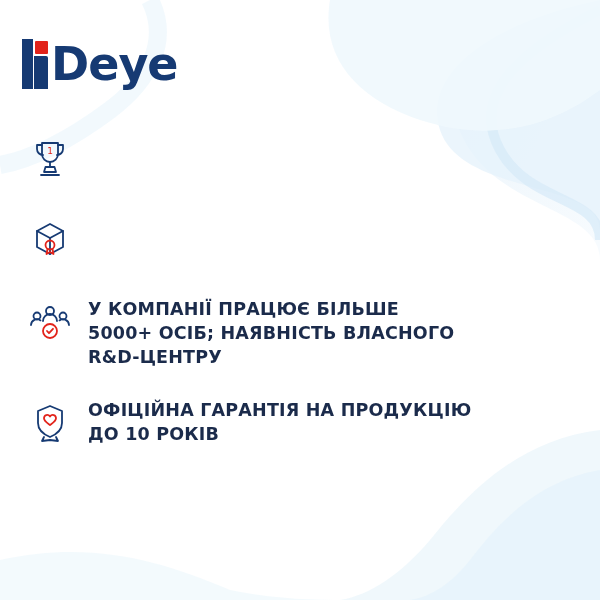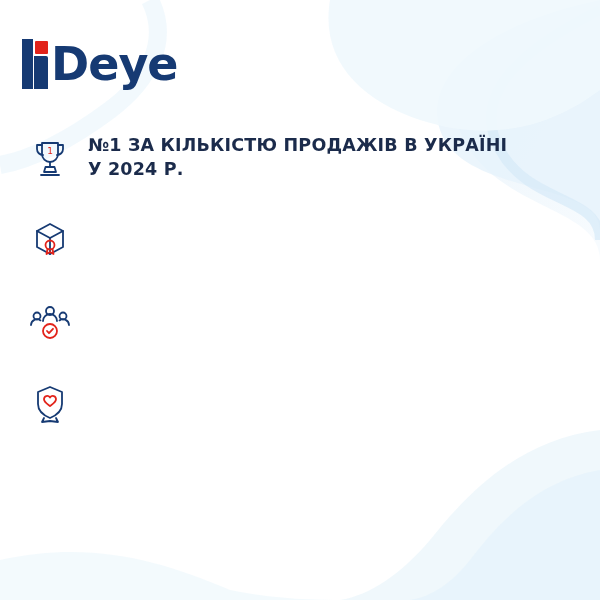--- a/index.html
+++ b/index.html
@@ -156,22 +156,20 @@
         <svg width="48" height="48" viewBox="0 0 48 48" fill="none" stroke="#163a73" stroke-width="1.8" stroke-linecap="round" stroke-linejoin="round">
           <path d="M16 9 H32 V20 a8 8 0 0 1 -16 0 Z"></path>
           <path d="M16 11 H11 v4 a6 6 0 0 0 6 6"></path>
           <path d="M32 11 h5 v4 a6 6 0 0 1 -6 6"></path>
           <path d="M24 28 v5"></path>
           <path d="M18 38 h12 l-1.5 -5 h-9 Z"></path>
           <path d="M15 41 h18"></path>
           <text x="24" y="20" font-family="DejaVu Sans, sans-serif" font-size="9" fill="#e2231a" stroke="none" text-anchor="middle">1</text>
         </svg>
       </div>
-      <div class="feature-text">№1 ЗА КІЛЬКІСТЮ ПРОДАЖІВ В УКРАЇНІ
-У 2024 Р.</div>
     </div>
 
     <div class="feature">
       <div class="feature-icon">
         <svg width="48" height="48" viewBox="0 0 48 48" fill="none" stroke="#163a73" stroke-width="1.8" stroke-linecap="round" stroke-linejoin="round">
           <path d="M24 8 L37 15 V31 L24 38 L11 31 V15 Z"></path>
           <path d="M11 15 L24 22 L37 15"></path>
           <path d="M24 22 V38"></path>
           <circle cx="24" cy="29" r="4.5" stroke="#e2231a"></circle>
           <path d="M21.5 33 L20.5 38 L24 36 L27.5 38 L26.5 33" stroke="#e2231a"></path>
@@ -185,26 +183,31 @@
           <circle cx="24" cy="13" r="4"></circle>
           <path d="M17 23 a7 7 0 0 1 14 0"></path>
           <circle cx="11" cy="18" r="3.5"></circle>
           <path d="M5 27 a6 6 0 0 1 9.5 -4.6"></path>
           <circle cx="37" cy="18" r="3.5"></circle>
           <path d="M43 27 a6 6 0 0 0 -9.5 -4.6"></path>
           <circle cx="24" cy="33" r="7" stroke="#e2231a"></circle>
           <path d="M21 33 l2 2.2 l4 -4.4" stroke="#e2231a"></path>
         </svg>
       </div>
+      <div class="feature-text">У КОМПАНІЇ ПРАЦЮЄ БІЛЬШЕ
+5000+ ОСІБ; НАЯВНІСТЬ ВЛАСНОГО
+R&amp;D-ЦЕНТРУ</div>
     </div>
 
     <div class="feature">
       <div class="feature-icon">
         <svg width="48" height="48" viewBox="0 0 48 48" fill="none" stroke="#163a73" stroke-width="1.8" stroke-linecap="round" stroke-linejoin="round">
           <path d="M24 7 L36 12 V24 C36 31 30 35.5 24 38 C18 35.5 12 31 12 24 V12 Z"></path>
           <path d="M24 17.5 c2 -3 6 -1.5 6 1.8 c0 3 -4 5.2 -6 6.7 c-2 -1.5 -6 -3.7 -6 -6.7 c0 -3.3 4 -4.8 6 -1.8 Z" stroke="#e2231a"></path>
           <path d="M18 38 l-2 4 l8 -1 l8 1 l-2 -4" stroke="#163a73"></path>
         </svg>
       </div>
+      <div class="feature-text">ОФІЦІЙНА ГАРАНТІЯ НА ПРОДУКЦІЮ
+ДО 10 РОКІВ</div>
     </div>
 
   </div>
 </div>
 
 </body></html>

